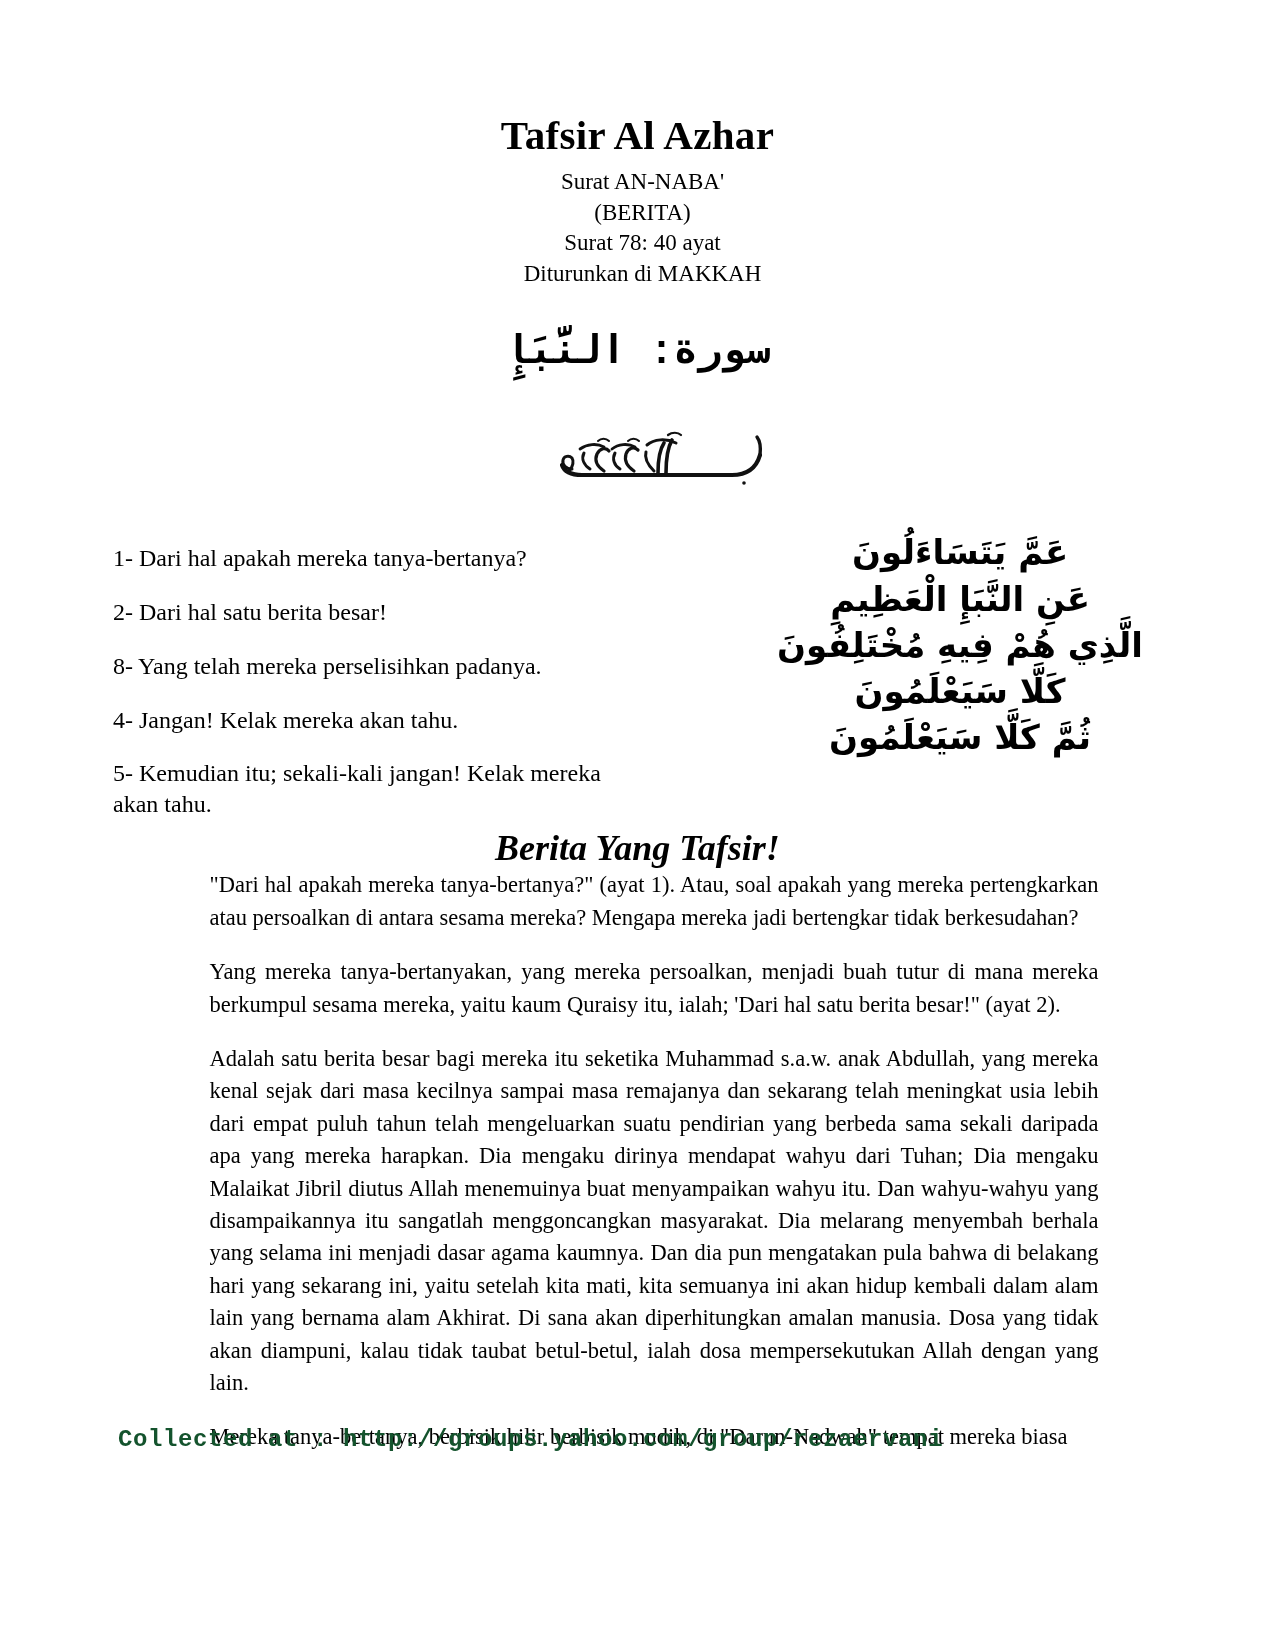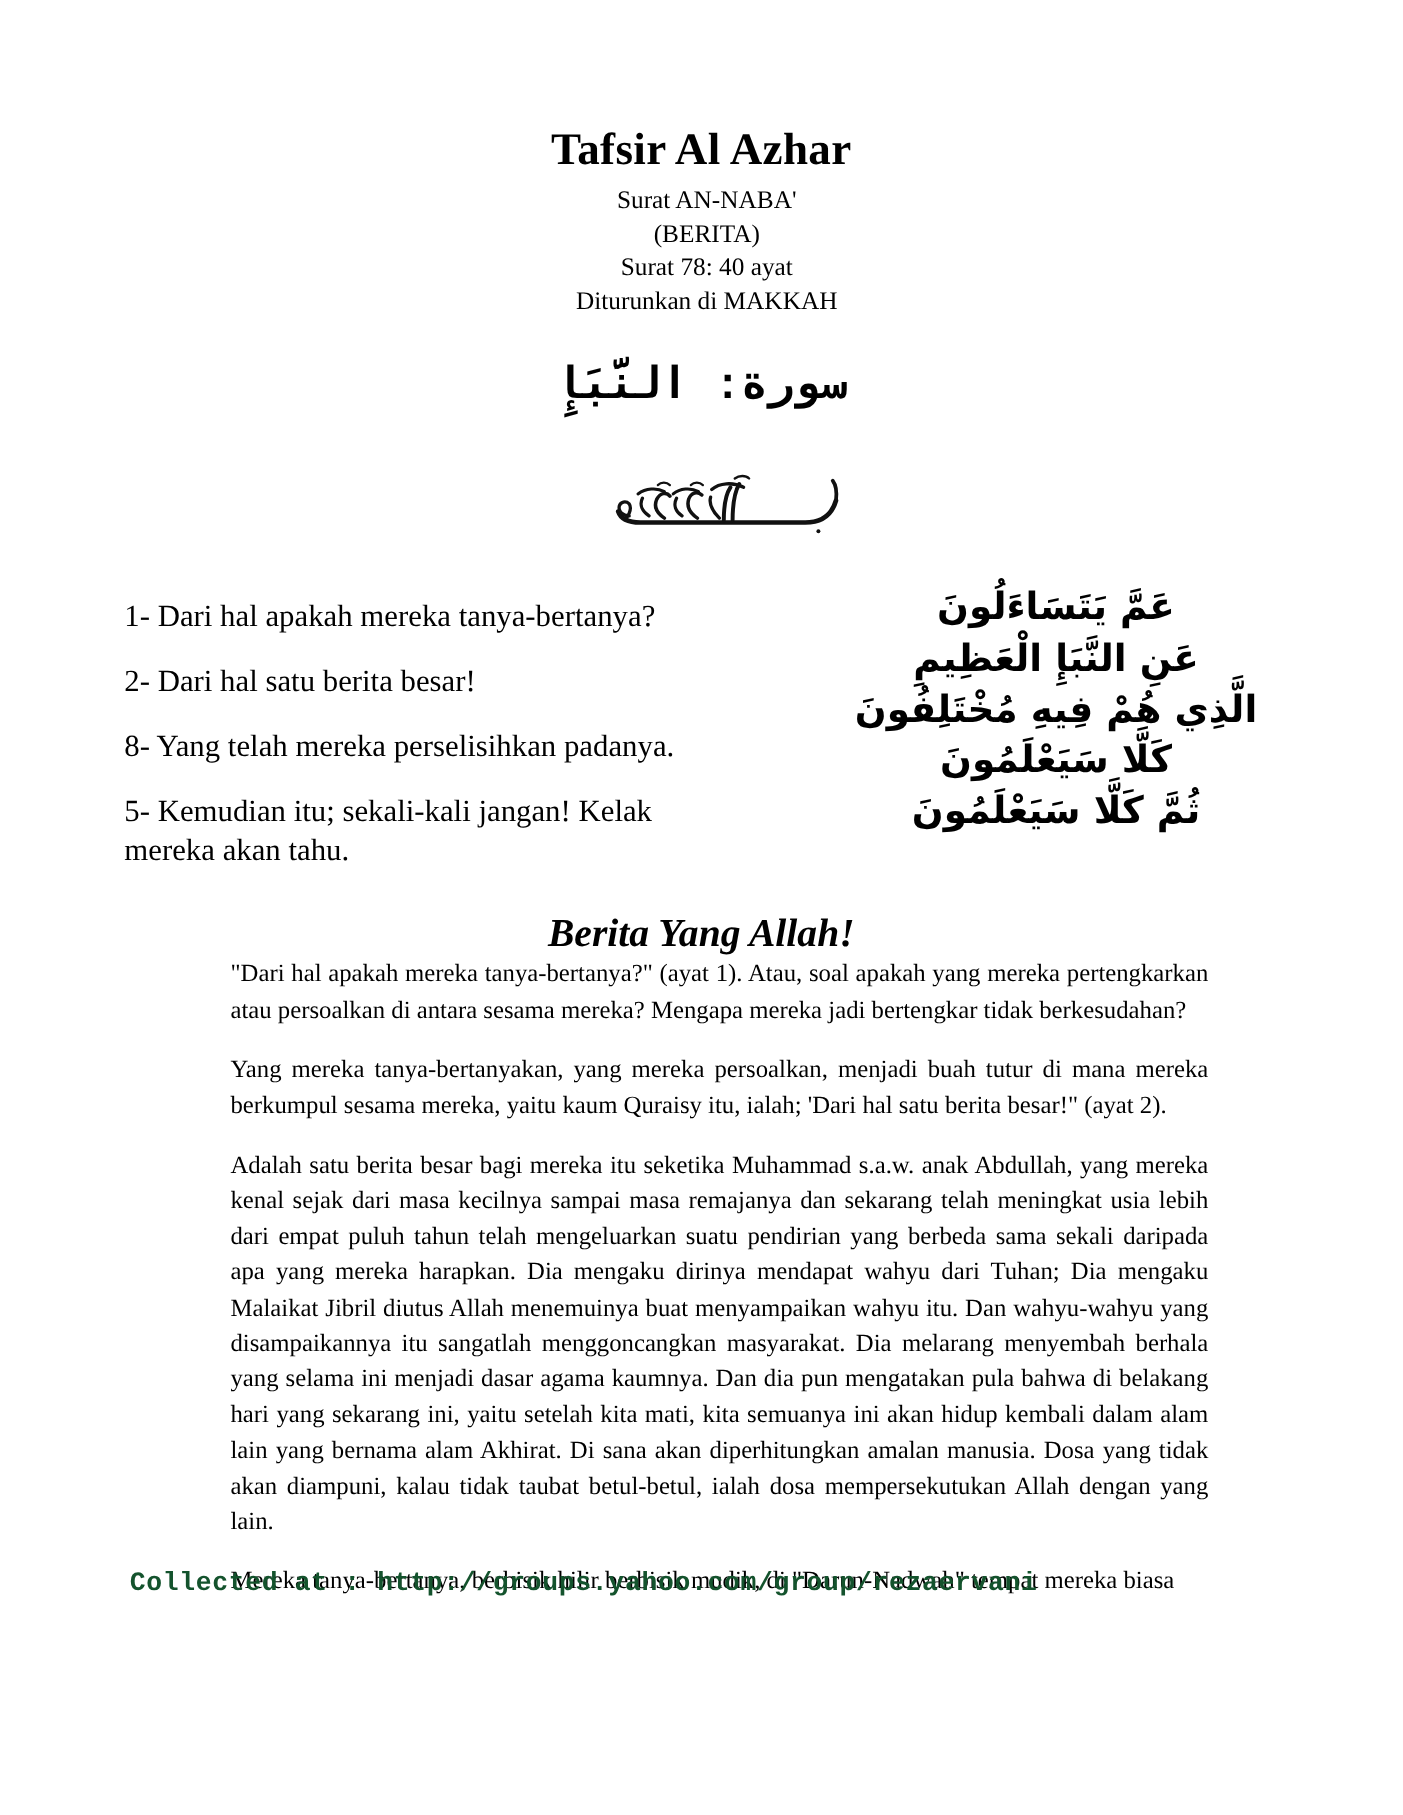--- a/index.html
+++ b/index.html
@@ -69,21 +69,21 @@
   .verses-area {
     position: relative;
     margin-top: 48px;
     min-height: 270px;
   }
   .verse-latin-col {
     position: absolute;
     left: 113px;
     top: 0;
     width: 520px;
-    font-size: 28px;
+    font-size: 24px;
     line-height: 1.28;
   }
   .verse-latin {
     margin-bottom: 23px;
   }
   .verse-latin:last-child {
     margin-bottom: 0;
   }
   .verse-arabic-col {
     position: absolute;
@@ -189,34 +189,35 @@
       </g>
     </svg>
   </div>
 
   <div class="verses-area">
 
     <div class="verse-latin-col">
       <div class="verse-latin">1- Dari hal apakah mereka tanya-bertanya?</div>
       <div class="verse-latin">2- Dari hal satu berita besar!</div>
       <div class="verse-latin">8- Yang telah mereka perselisihkan padanya.</div>
+      <div class="verse-latin">4- Jangan! Kelak mereka akan tahu.</div>
       <div class="verse-latin">5- Kemudian itu; sekali-kali jangan! Kelak mereka akan tahu.</div>
     </div>
 
     <div class="verse-arabic-col">
       <div class="verse-arabic">عَمَّ يَتَسَاءَلُونَ</div>
       <div class="verse-arabic">عَنِ النَّبَإِ الْعَظِيمِ</div>
       <div class="verse-arabic">الَّذِي هُمْ فِيهِ مُخْتَلِفُونَ</div>
       <div class="verse-arabic">كَلَّا سَيَعْلَمُونَ</div>
       <div class="verse-arabic">ثُمَّ كَلَّا سَيَعْلَمُونَ</div>
     </div>
 
   </div>
 
-  <h2 class="section-heading">Berita Yang Allah!</h2>
+  <h2 class="section-heading">Berita Yang Tafsir!</h2>
 
   <div class="body-col">
     <p class="body-p">"Dari hal apakah mereka tanya-bertanya?" (ayat 1). Atau, soal apakah yang mereka pertengkarkan atau persoalkan di antara sesama mereka? Mengapa mereka jadi bertengkar tidak berkesudahan?</p>
     <p class="body-p">Yang mereka tanya-bertanyakan, yang mereka persoalkan, menjadi buah tutur di mana mereka berkumpul sesama mereka, yaitu kaum Quraisy itu, ialah; 'Dari hal satu berita besar!" (ayat 2).</p>
     <p class="body-p">Adalah satu berita besar bagi mereka itu seketika Muhammad s.a.w. anak Abdullah, yang mereka kenal sejak dari masa kecilnya sampai masa remajanya dan sekarang telah meningkat usia lebih dari empat puluh tahun telah mengeluarkan suatu pendirian yang berbeda sama sekali daripada apa yang mereka harapkan. Dia mengaku dirinya mendapat wahyu dari Tuhan; Dia mengaku Malaikat Jibril diutus Allah menemuinya buat menyampaikan wahyu itu. Dan wahyu-wahyu yang disampaikannya itu sangatlah menggoncangkan masyarakat. Dia melarang menyembah berhala yang selama ini menjadi dasar agama kaumnya. Dan dia pun mengatakan pula bahwa di belakang hari yang sekarang ini, yaitu setelah kita mati, kita semuanya ini akan hidup kembali dalam alam lain yang bernama alam Akhirat. Di sana akan diperhitungkan amalan manusia. Dosa yang tidak akan diampuni, kalau tidak taubat betul-betul, ialah dosa mempersekutukan Allah dengan yang lain.</p>
     <p class="body-p last">Mereka tanya-bertanya, berbisik hilir berbisik mudik, di "Darun-Nadwah" tempat mereka biasa</p>
   </div>
 
   <div class="footer-note" style="color: #14532d;">Collected at : http://groups.yahoo.com/group/rezaervani</div>
 

